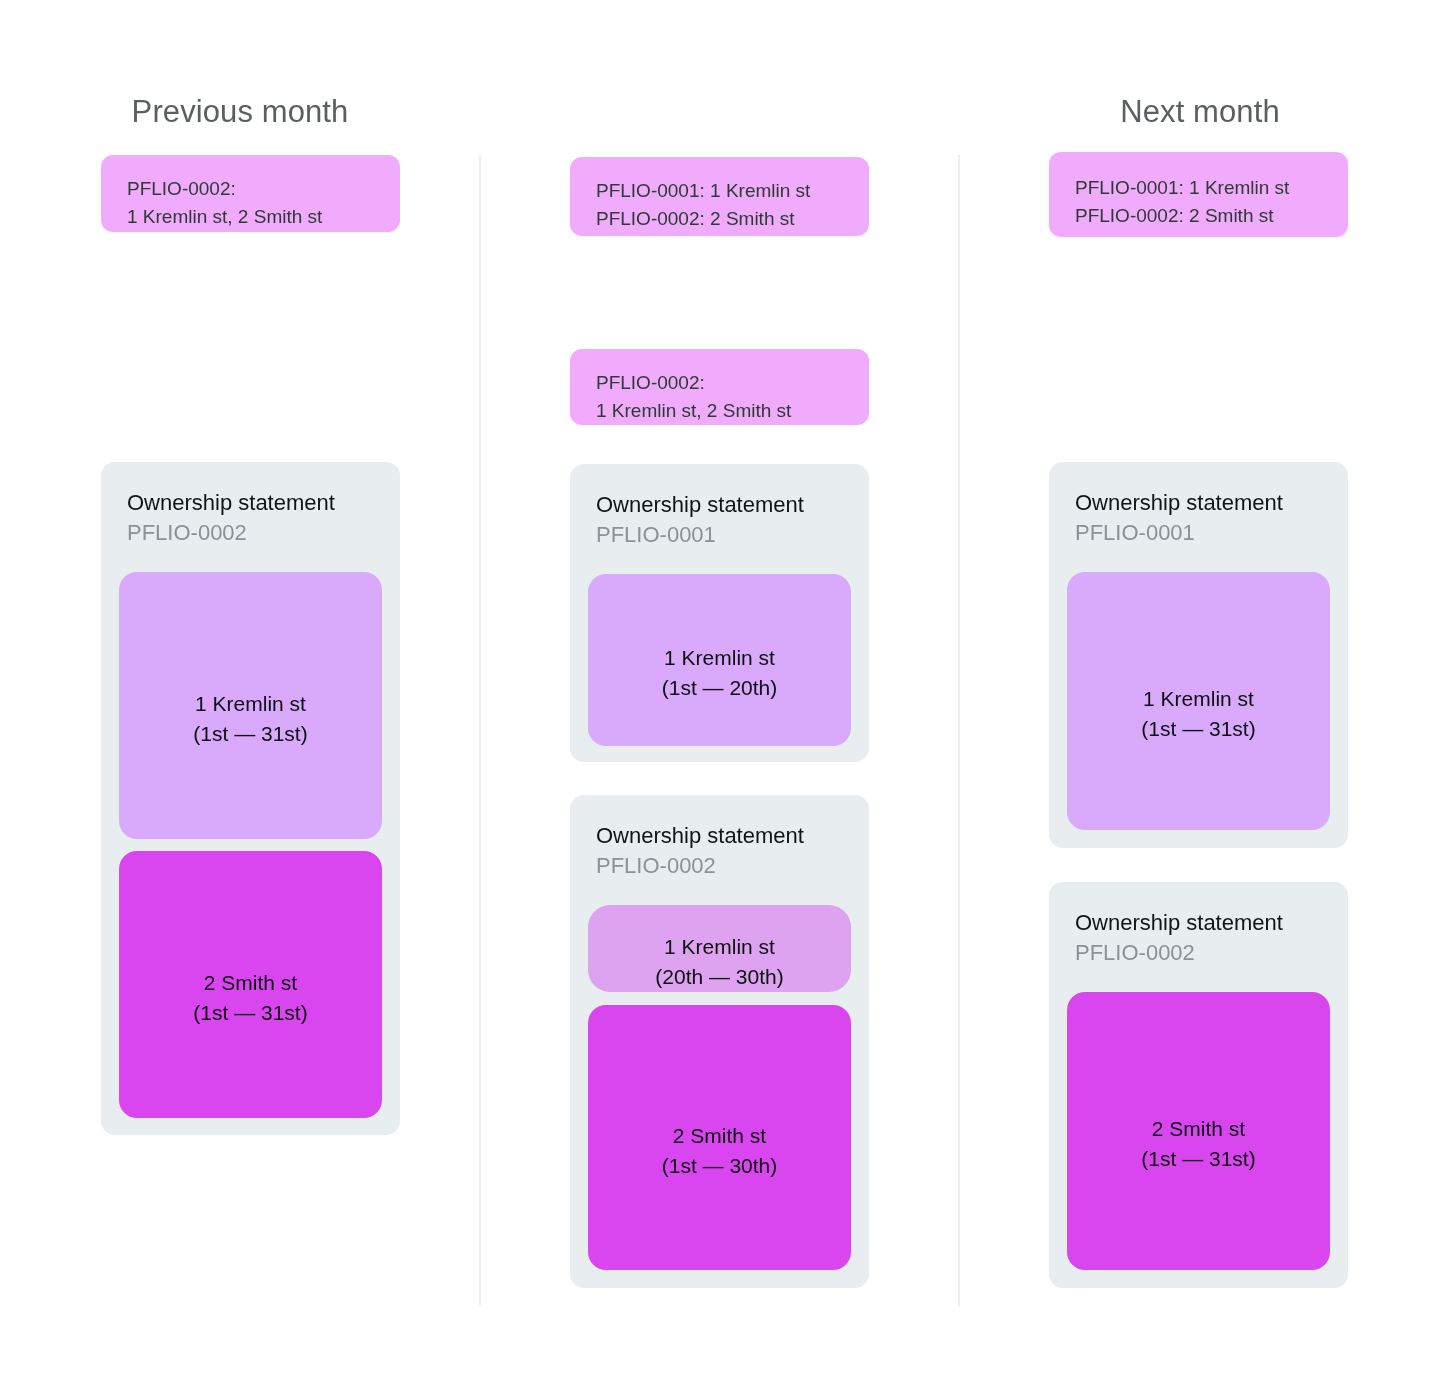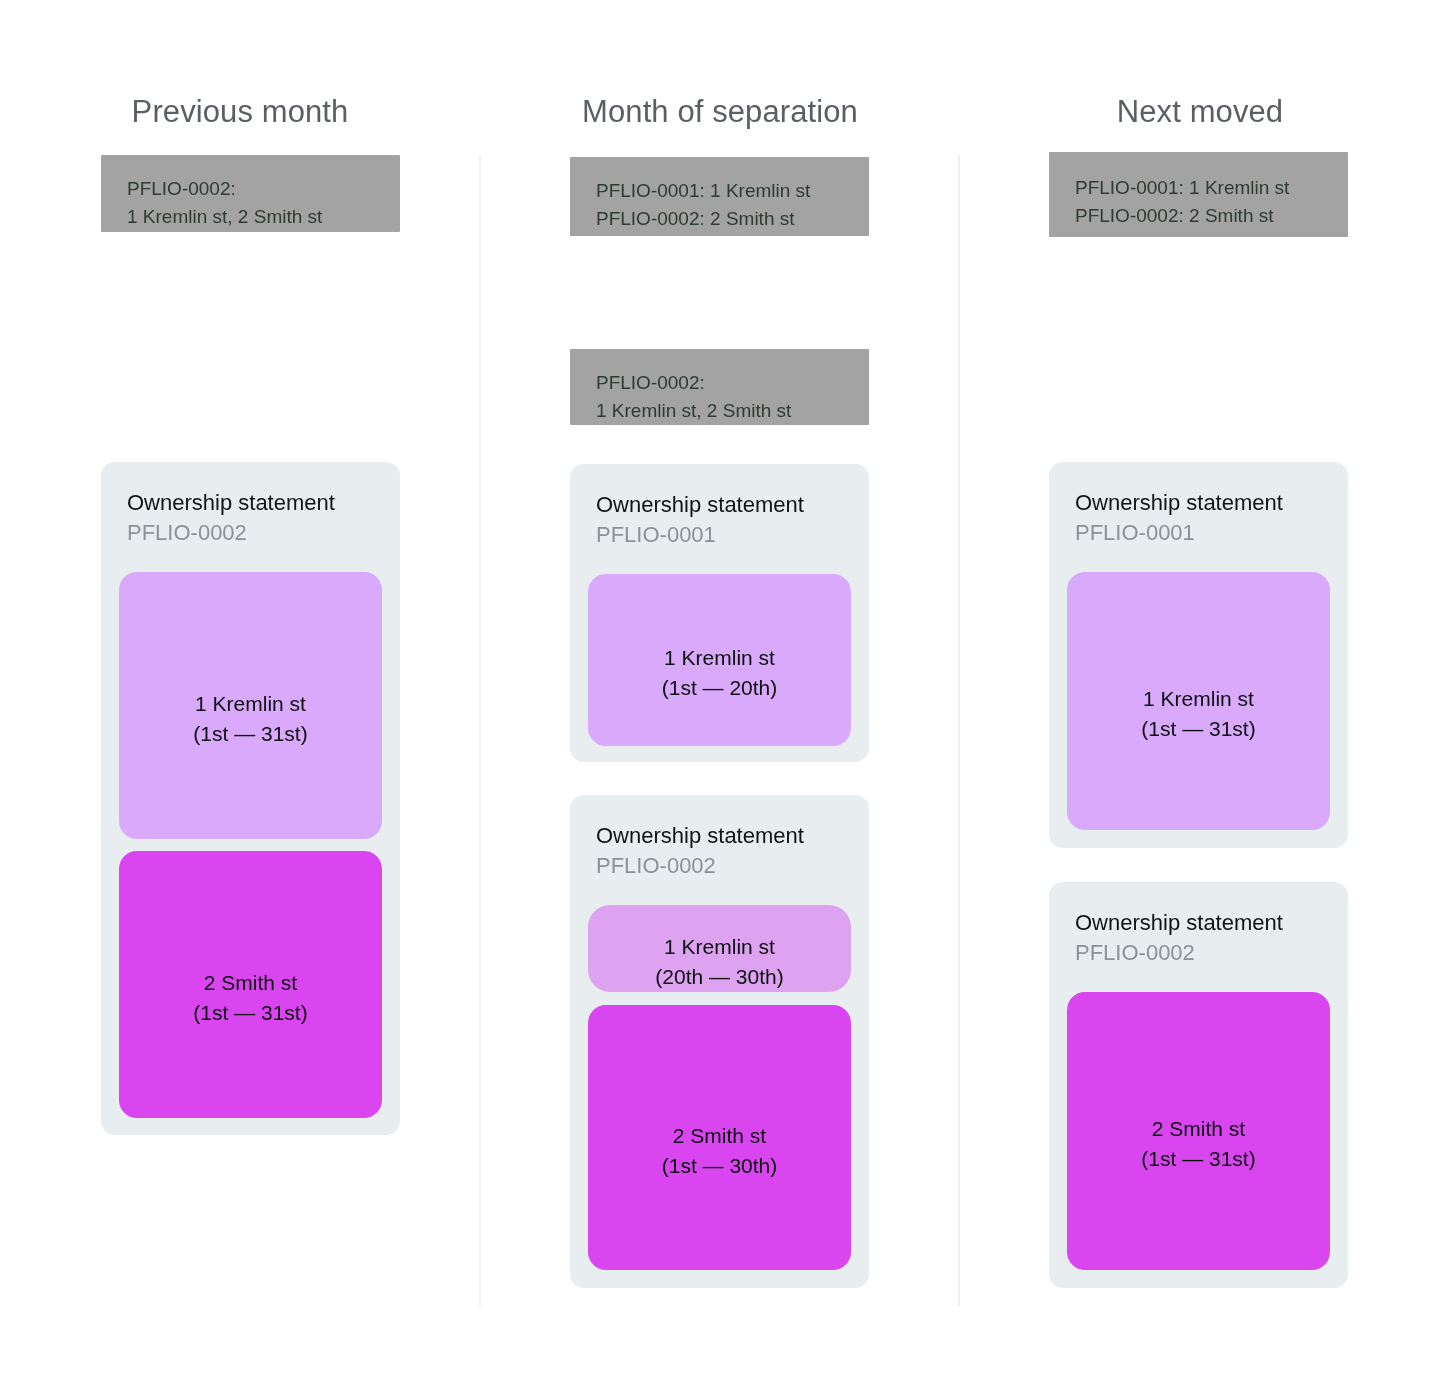--- a/index.html
+++ b/index.html
@@ -61,22 +61,22 @@
   
   .note {
     position: absolute;
     box-sizing: border-box;
     font-size: 19px;
     line-height: 28px;
     color: #2e3b32;
     padding: 20px 26px;
   }
   .note.green {
-    background: #a3a3a3;
-    border-radius: 1px;
+    background: #f0abfc;
+    border-radius: 12px;
   }
   .note.yellow {
     background: #f7f8dc;
     border-radius: 40px;
     color: #32352b;
   }
   .note .ln { display: block; white-space: nowrap; }
   .note .em { font-style: italic; }
 
   
@@ -157,21 +157,20 @@
       <div class="prop blue" style="left:18px; top:389px; width:263px; height:267px;">
         <span class="lines">
           <span class="ln">2 Smith st</span>
           <span class="ln">(1st — 31st)</span>
         </span>
       </div>
     </div>
   </div>
 
   <div class="column col-sep">
-    <div class="col-title">Month of separation</div>
 
     <div class="note green" style="left:90px; top:157px; width:299px; height:79px;">
       <span class="ln">PFLIO-0001: 1 Kremlin st</span>
       <span class="ln">PFLIO-0002: 2 Smith st</span>
     </div>
 
 
     <div class="note green" style="left:90px; top:349px; width:299px; height:76px;">
       <span class="ln">PFLIO-0002:</span>
       <span class="ln">1 Kremlin st, 2 Smith st</span>
@@ -204,21 +203,21 @@
       <div class="prop blue" style="left:18px; top:210px; width:263px; height:265px;">
         <span class="lines">
           <span class="ln">2 Smith st</span>
           <span class="ln">(1st — 30th)</span>
         </span>
       </div>
     </div>
   </div>
 
   <div class="column col-next">
-    <div class="col-title">Next moved</div>
+    <div class="col-title">Next month</div>
 
     <div class="note green" style="left:89px; top:152px; width:299px; height:85px; padding:22px 26px;">
       <span class="ln">PFLIO-0001: 1 Kremlin st</span>
       <span class="ln">PFLIO-0002: 2 Smith st</span>
     </div>
 
     <div class="stmt-card" style="left:89px; top:462px; width:299px; height:386px;">
       <div class="stmt-head">
         <div class="stmt-title">Ownership statement</div>
         <div class="stmt-sub">PFLIO-0001</div>

